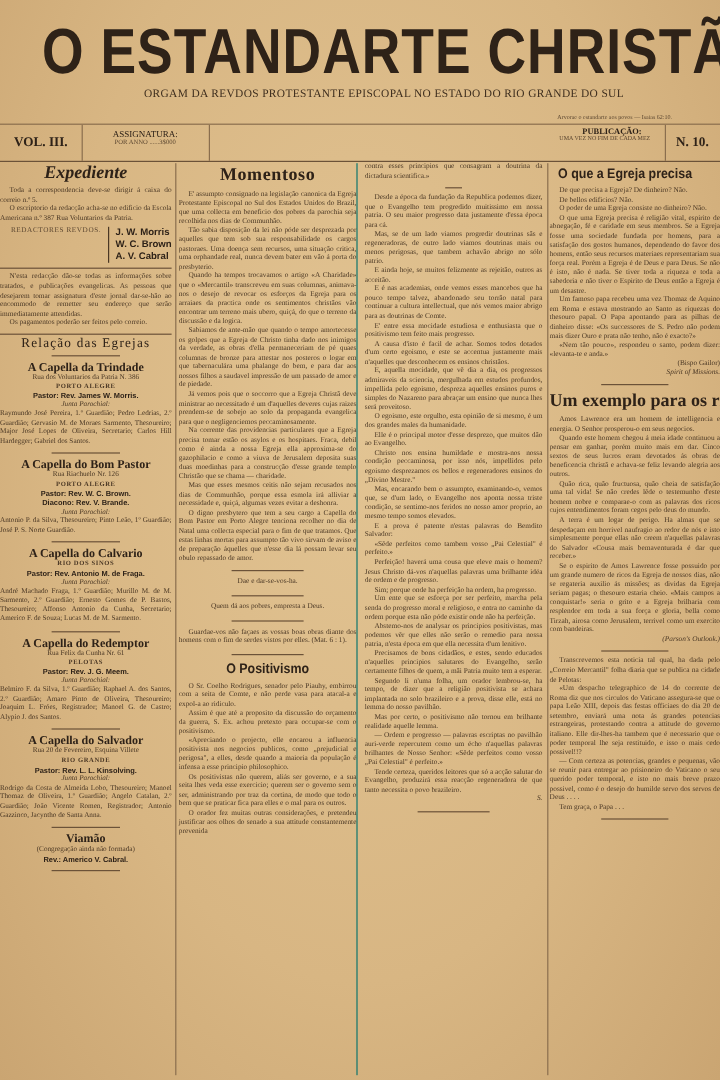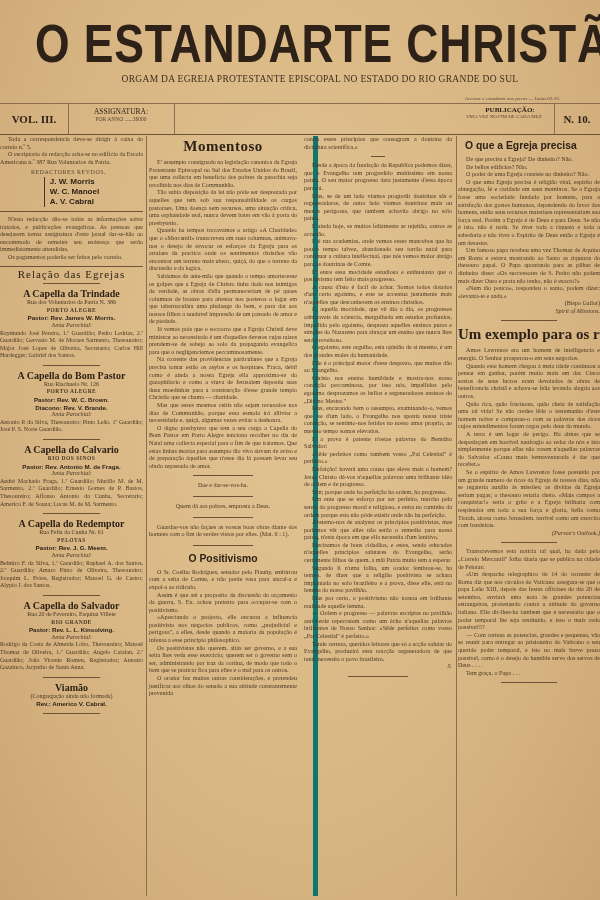--- a/index.html
+++ b/index.html
@@ -35,74 +35,75 @@
   .assig .s { font-size:5.5px; color:#5b4630; }
   .place { left:174px; width:280px; font-weight:bold; font-size:11.5px; line-height:30px; }
   .pub { left:454px; width:100px; }
   .pub .h { font-size:7px; font-weight:bold; margin-top:2px;margin-left:12px; }
   .pub .s { font-size:5px; line-height:6px; color:#5b4630; }
   .num { left:554px; width:46px; border-right:none !important; font-weight:bold; font-size:11px; line-height:30px; }
 
   .col { position:absolute; top:136px; font-size:6.1px; line-height:7.6px; text-align:justify; color:#4a3724; }
   .col p { margin:0; text-indent:8px; }
   .c1 { left:0; width:143px; border-right:1px solid #8a6e4e; height:760px; padding-right:3px; }
-  .c2 { left:149px; width:148px; border-right:5px solid #0f766e; height:760px; padding-right:16px; }
+  .c2 { left:149px; width:148px; border-right:1px solid #0f766e; height:760px; padding-right:0; }
   .c3 { left:304px; width:148px; border-right:1px solid #8a6e4e; height:760px; padding-right:4px; }
   .c4 { left:458px; width:142px; height:760px; overflow:hidden; }
 
   .h-exped { font-family:"Liberation Serif", serif; font-style:italic; font-weight:bold; font-size:15px; text-align:center; color:#2e2218; margin:0 0 3px; line-height:17px; }
   .h-sec { font-family:"Liberation Serif", serif; font-weight:bold; font-size:15px; text-align:center; color:#2e2218; margin:2px 0 4px; line-height:17px; letter-spacing:0.5px; }
   .h-sans { font-family:"Liberation Sans", sans-serif; font-weight:bold; font-size:11.5px; text-align:center; color:#2e2218; margin:2px 0 4px; line-height:14px; transform:scaleX(0.9); }
   .h-big { font-family:"Liberation Serif", serif; font-weight:bold; font-size:15px; color:#2e2218; margin:4px 0; line-height:17px; white-space:nowrap; }
   .h-rel { font-family:"Liberation Serif", serif; font-weight:normal; font-size:11px; letter-spacing:1px; text-align:center; color:#2e2218; margin:3px 0 2px; white-space:nowrap; }
-  .redactors { display:flex; justify-content:flex-end; align-items:center; margin:3px 0;flex-direction:column; }
+  .redactors { display:flex; justify-content:flex-end; align-items:flex-start; margin:3px 0; }
   .redactors .lab { font-size:6px; letter-spacing:0.5px; color:#5b4630; margin-right:6px; }
   .redactors .names { border-left:1px solid #4a3724; padding-left:5px; font-family:"Liberation Sans", sans-serif; font-weight:bold; font-size:8px; line-height:10px; color:#2e2218; }
   hr.rule { border:none; border-top:1px solid #6b5238; margin:4px 0; }
   hr.short { border:none; border-top:1px solid #6b5238; width:40%; margin:5px auto; }
   .church { text-align:center; margin-bottom:4px; }
   .church .name { font-weight:bold; font-size:10px; color:#2e2218; line-height:10px; }
   .church .addr { font-size:6px; }
   .church .city { font-weight:bold; font-size:5.5px; letter-spacing:0.5px; }
   .church .pastor { font-family:"Liberation Sans", sans-serif; font-size:6.2px; font-weight:bold; color:#2e2218; }
   .church .junta { font-style:italic; font-size:6px; }
   .church .members { font-size:6px; text-align:justify; }
   .center { text-align:center; }
   .right { text-align:right; font-style:italic; }
 </style>
 </head>
 <body>
 
 <div class="masthead">
   <div class="title">O ESTANDARTE CHRISTÃO</div>
-  <div class="subtitle">ORGAM DA EGREJA PROTESTANTE EPISCOPAL NO ESTADO DO RIO GRANDE DO SUL</div>
+  <div class="subtitle">ORGAM DA REVDOS PROTESTANTE EPISCOPAL NO ESTADO DO RIO GRANDE DO SUL</div>
   <div class="motto">Arvorae o estandarte aos povos — Isaias 62:10.</div>
 </div>
 
 <div class="infobar">
   <div class="cell vol">VOL. III.</div>
   <div class="cell assig">
     <div class="h">ASSIGNATURA:</div>
     <div class="s">POR ANNO ......3$000</div>
   </div>
   <div class="cell pub">
     <div class="h">PUBLICAÇÃO:</div>
     <div class="s">UMA VEZ NO FIM DE CADA MEZ</div>
   </div>
   <div class="cell num">N. 10.</div>
 </div>
 
 <div class="col c1">
+  <div class="h-exped">Expediente</div>
   <p>Toda a correspondencia deve-se dirigir á caixa do correio n.º 5.</p>
   <p>O escriptorio da redacção acha-se no edificio da Escola Americana n.º 387 Rua Voluntarios da Patria.</p>
   <div class="redactors">
     <span class="lab">REDACTORES REVDOS.</span>
     <div class="names">
       <div>J. W. Morris</div>
-      <div>W. C. Manoel</div>
+      <div>W. C. Brown</div>
       <div>A. V. Cabral</div>
     </div>
   </div>
   <hr class="rule">
   <p>N'esta redacção dão-se todas as informações sobre tratados, e publicações evangelicas. As pessoas que desejarem tomar assignatura d'este jornal dar-se-hão ao encommodo de remetter seu endereço que serão immediatamente attendidas.</p>
   <p>Os pagamentos poderão ser feitos pelo correio.</p>
   <hr class="rule">
 
   <div class="h-rel">Relação das Egrejas</div>
   <hr class="short">

